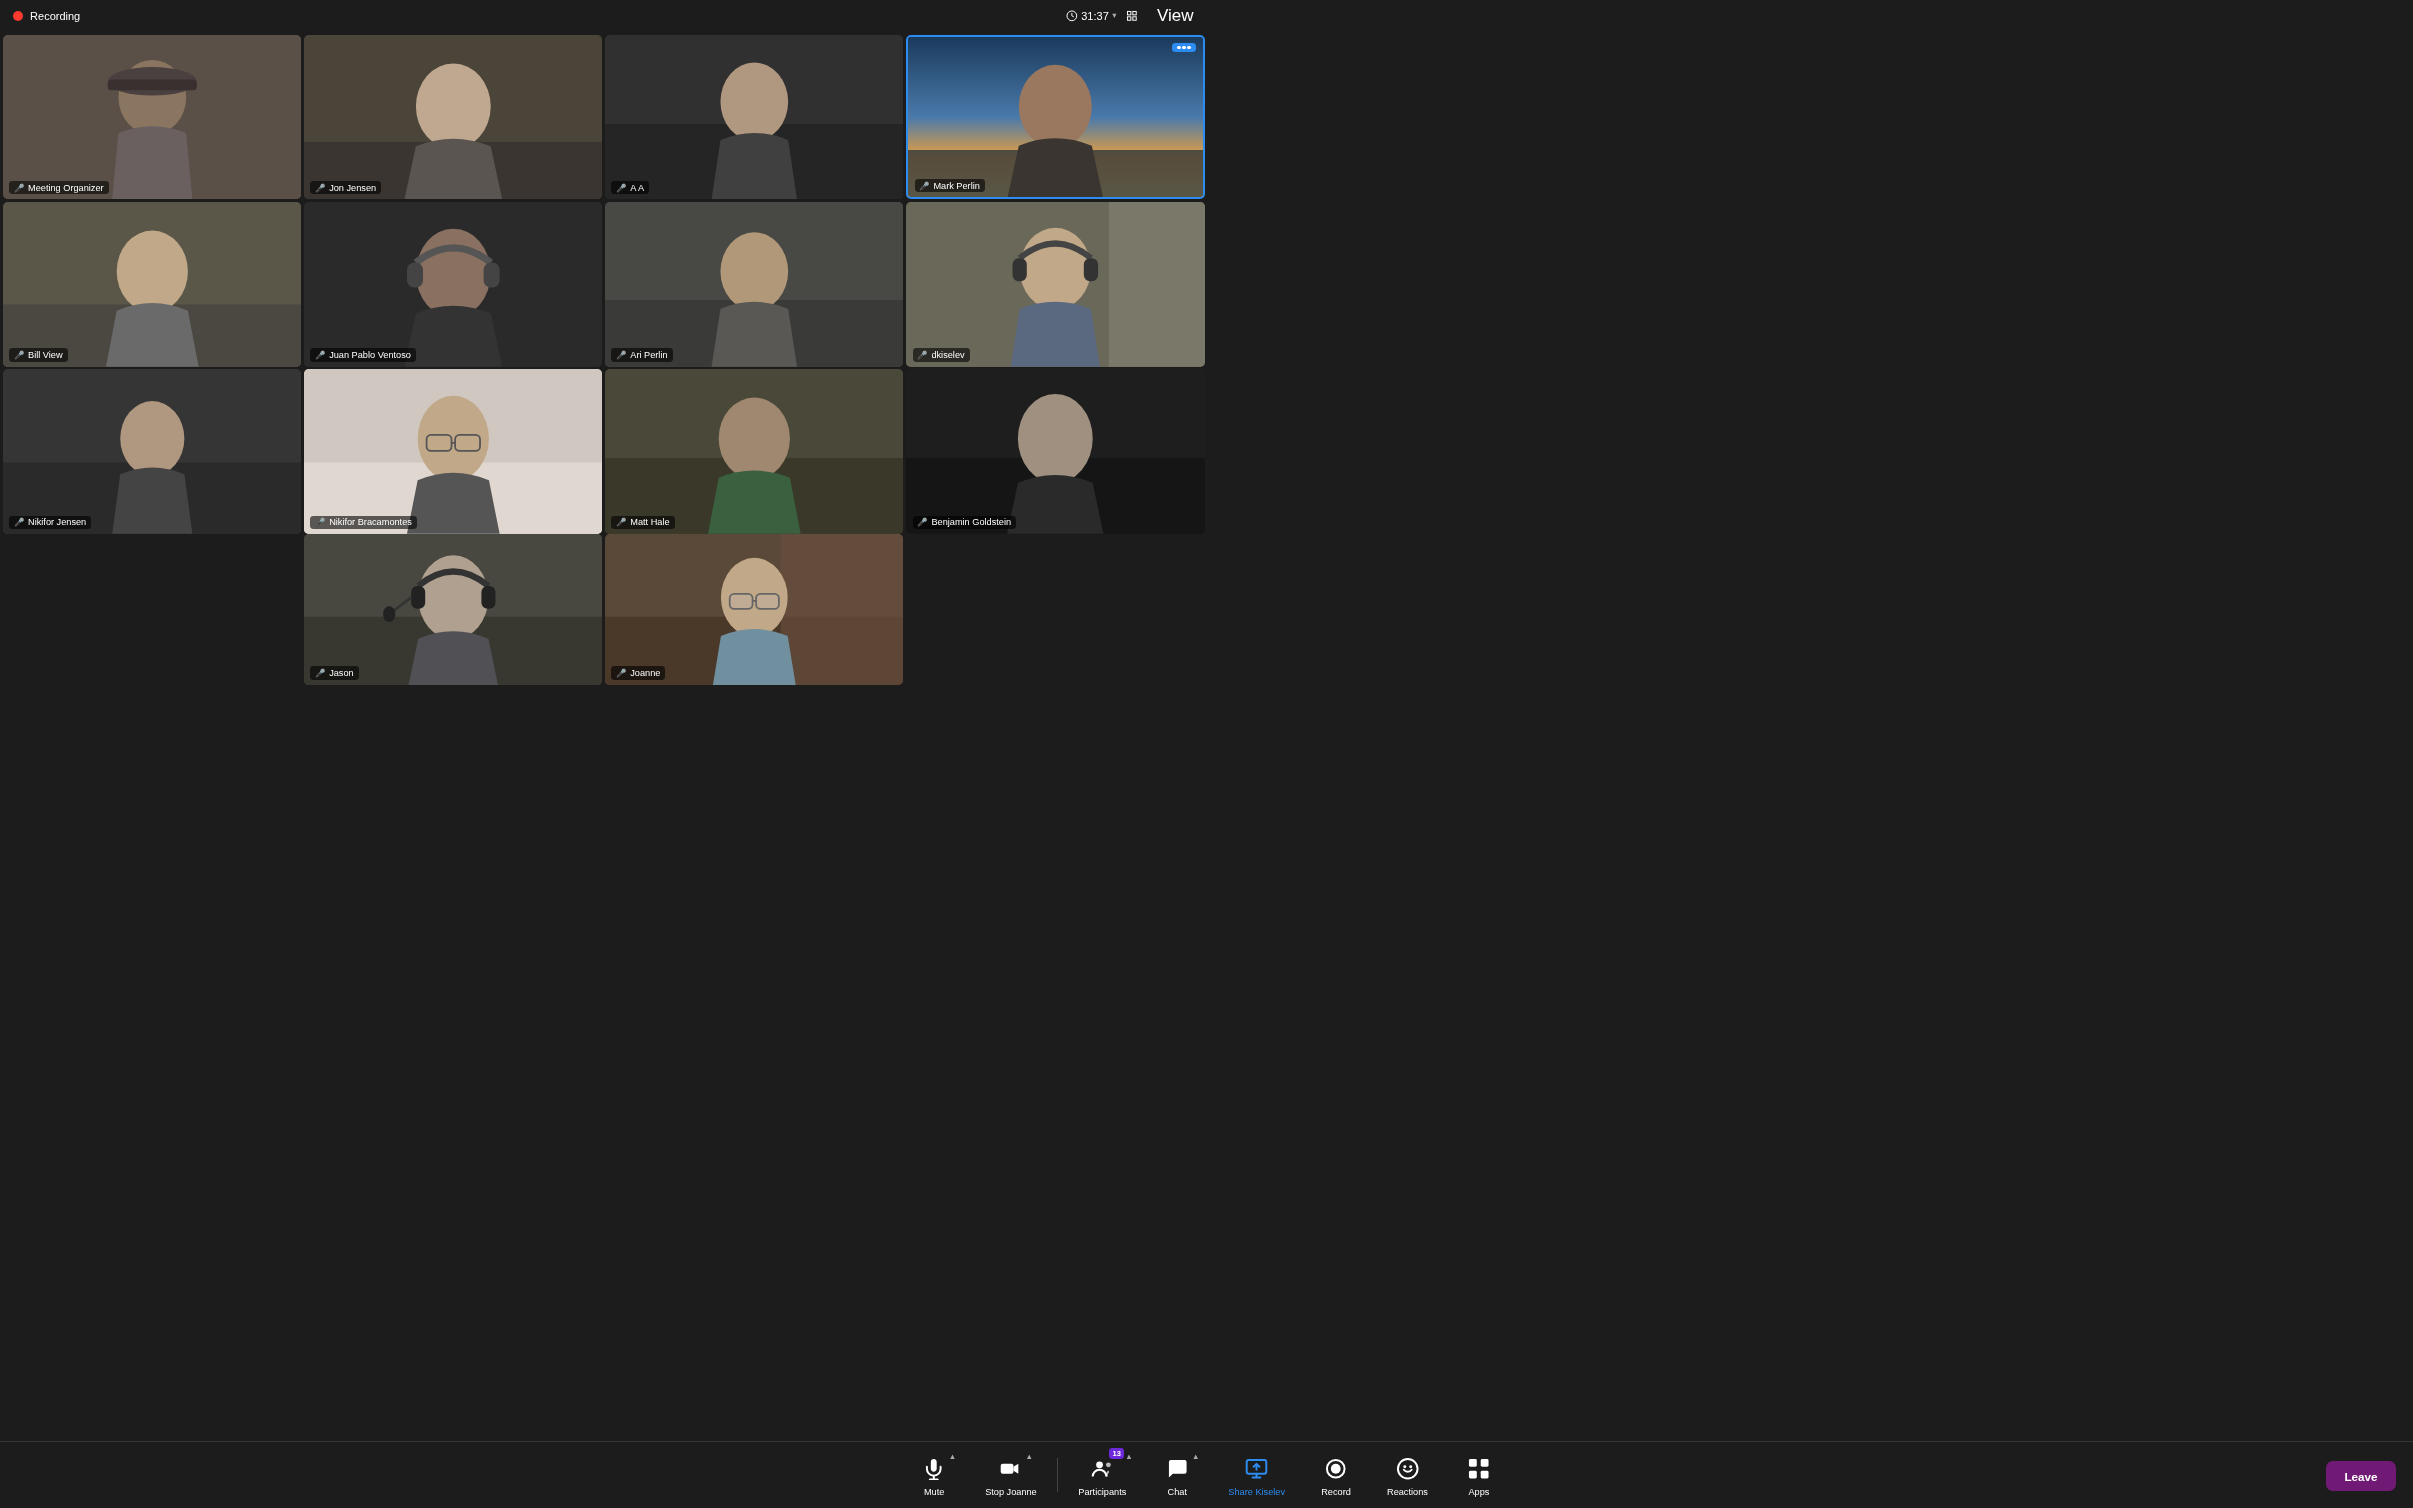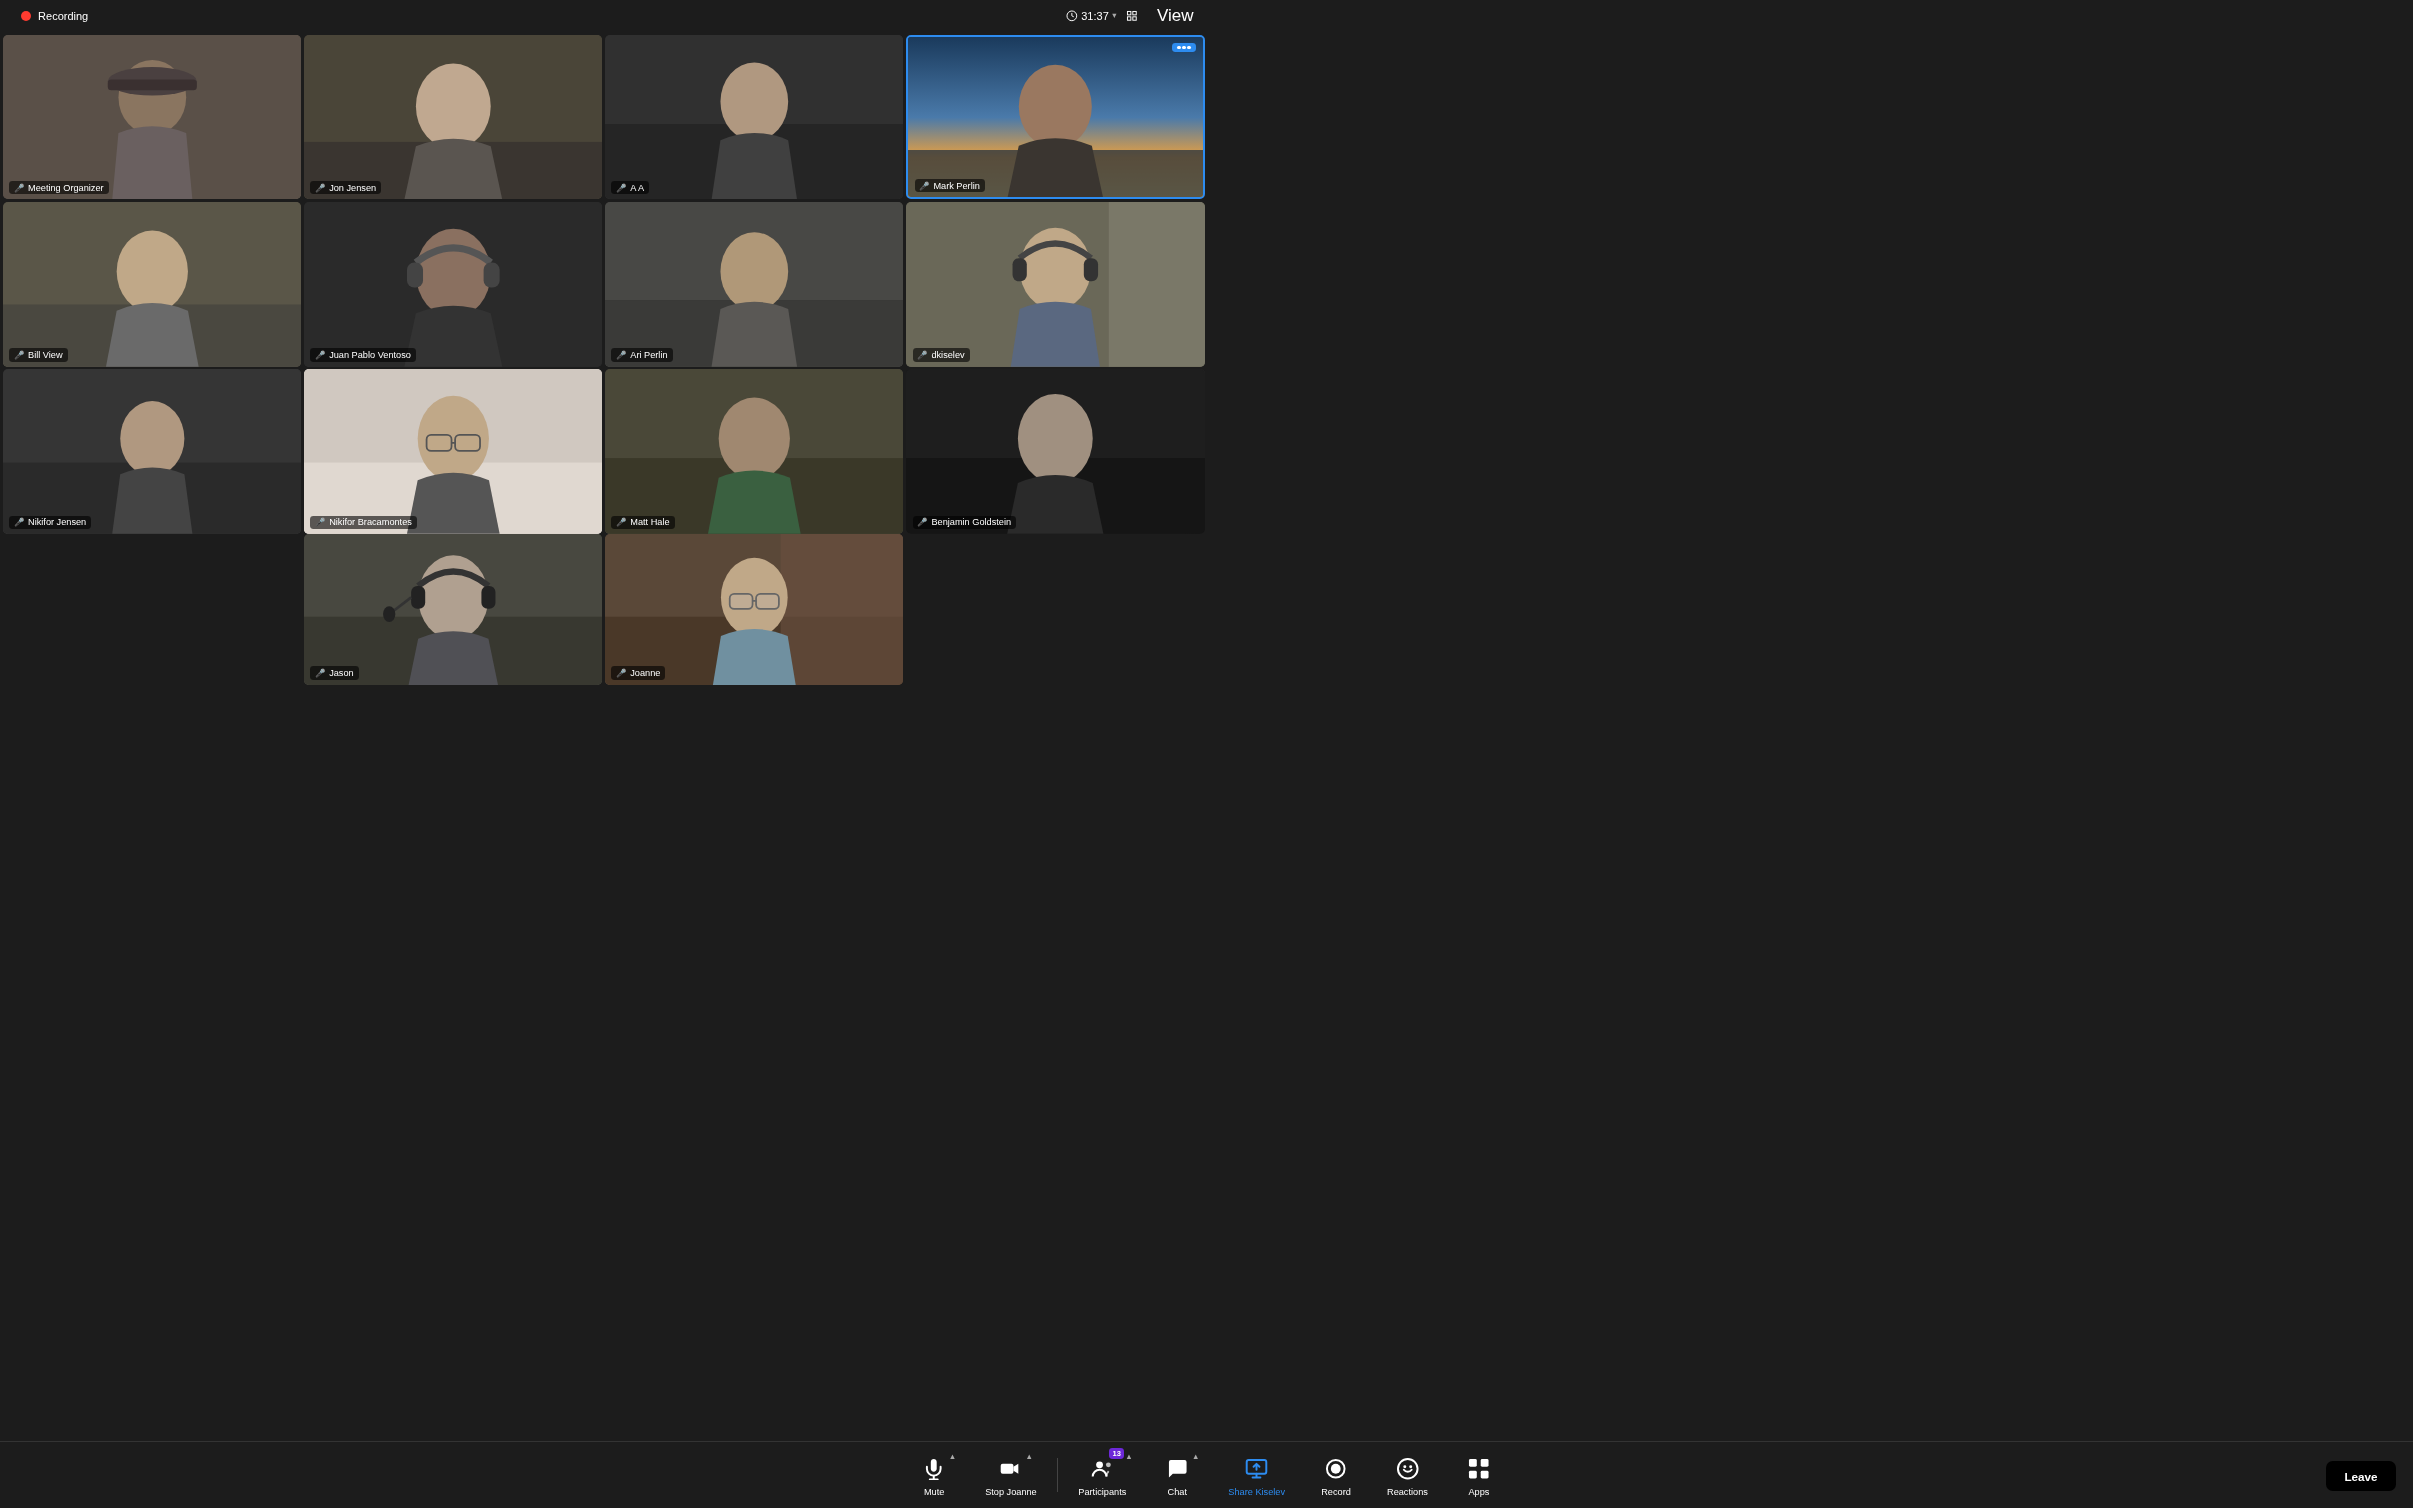--- a/index.html
+++ b/index.html
@@ -20,21 +20,20 @@
       align-items: center;
       justify-content: space-between;
       padding: 0 13.4px;
       position: relative;
       z-index: 10;
     }
     .top-bar-left {
       display: flex;
       align-items: center;
       gap: 6.7px;
-      margin-left: 8px;
     }
     .recording-dot {
       width: 10px;
       height: 10px;
       background: #ff3b30;
       border-radius: 50%;
     }
     .recording-text {
       color: #ffffff;
       font-size: 11px;
@@ -159,21 +158,21 @@
     .toolbar-item .label {
       color: #ffffff;
       font-size: 9.2px;
     }
 
     
     .leave-btn {
       position: fixed;
       bottom: 17px;
       right: 17px;
-      background: #000000;
+      background: #701a75;
       color: #fff;
       border: none;
       border-radius: 6.7px;
       padding: 8.4px 18.4px;
       font-size: 11.7px;
       font-weight: 600;
       cursor: pointer;
     }
 
     

